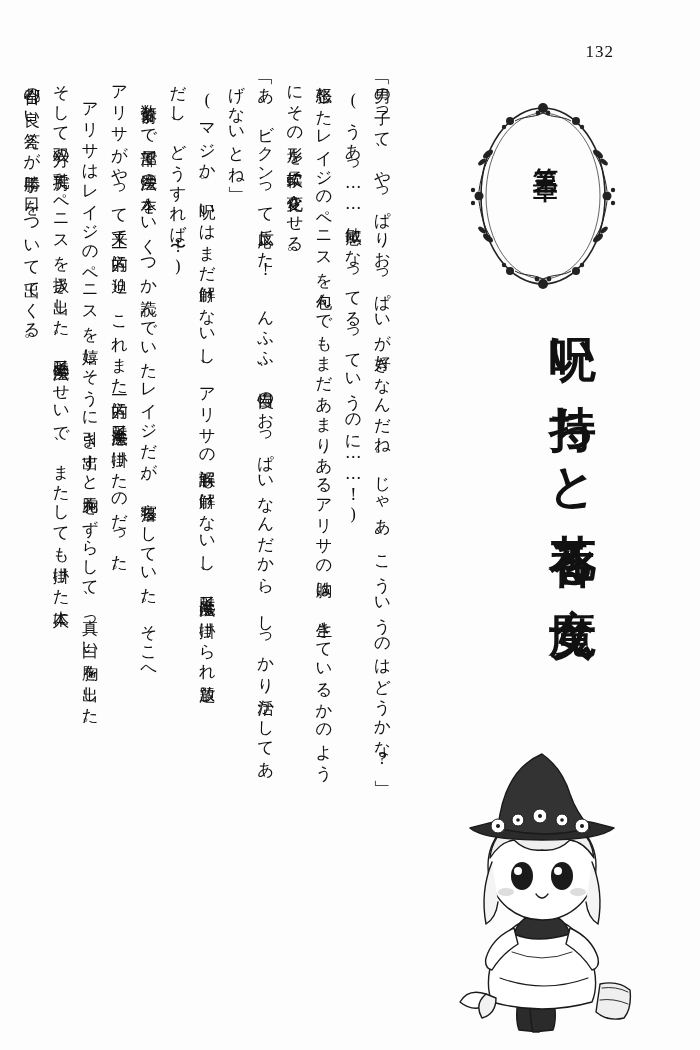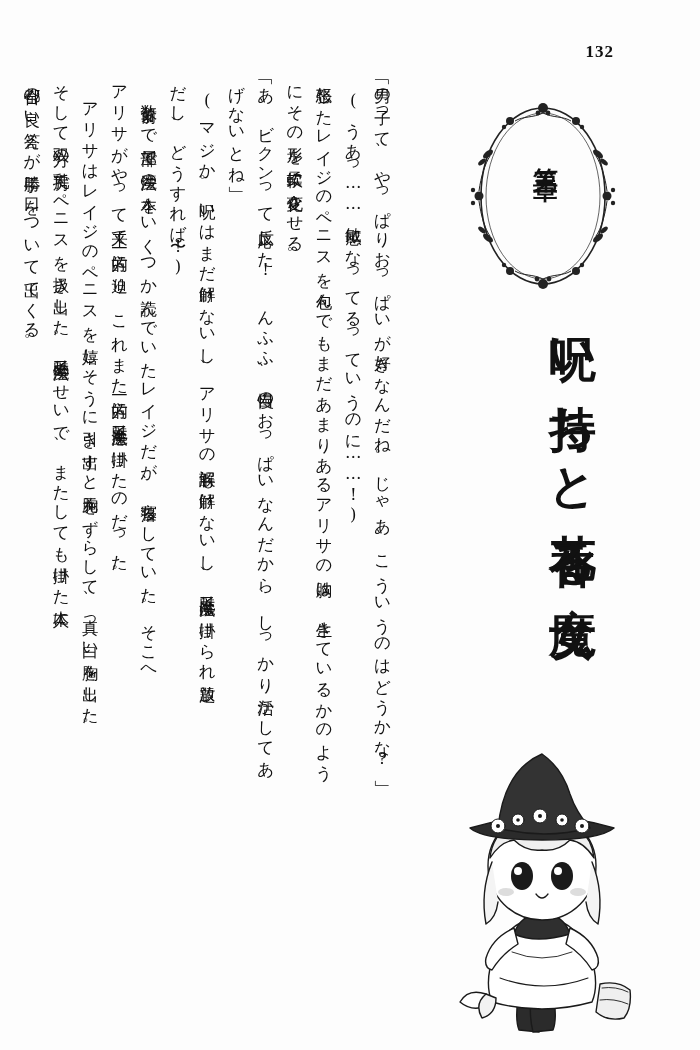--- a/index.html
+++ b/index.html
@@ -21,21 +21,21 @@
     inset: 0;
     background: #fdfdfd;
   }
 
   
   .page-number {
     position: absolute;
     top: 42px;
     right: 86px;
     font-size: 17px;
-    font-weight: bold;
+    font-weight: normal;
     letter-spacing: 1px;
     font-family: "Liberation Serif", serif;
   }
 
   
   .chapter-ornament {
     position: absolute;
     top: 96px;
     right: 72px;
     width: 170px;

